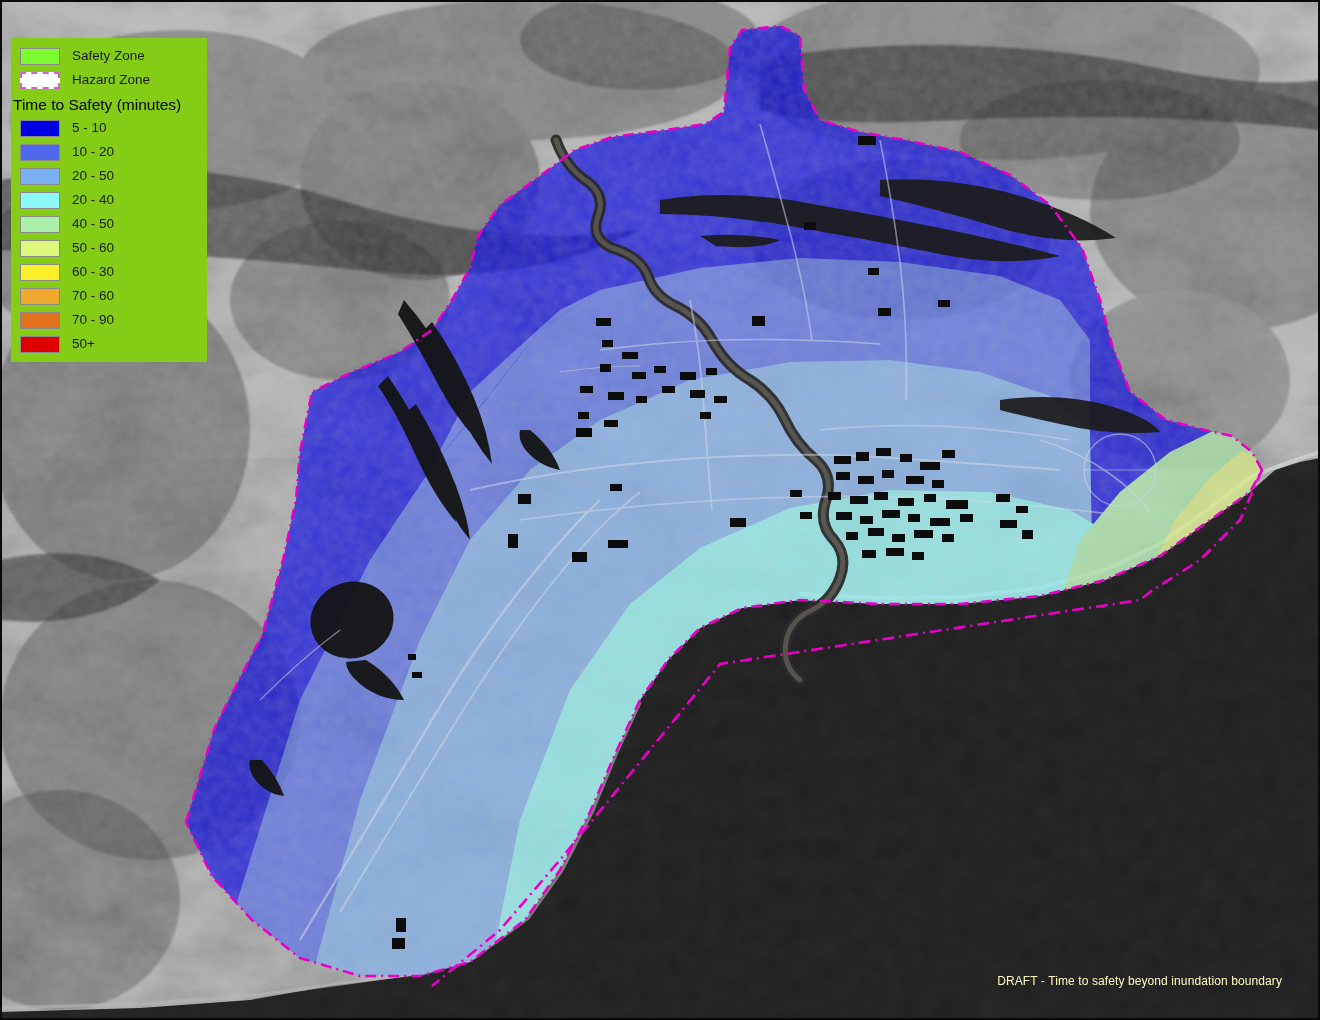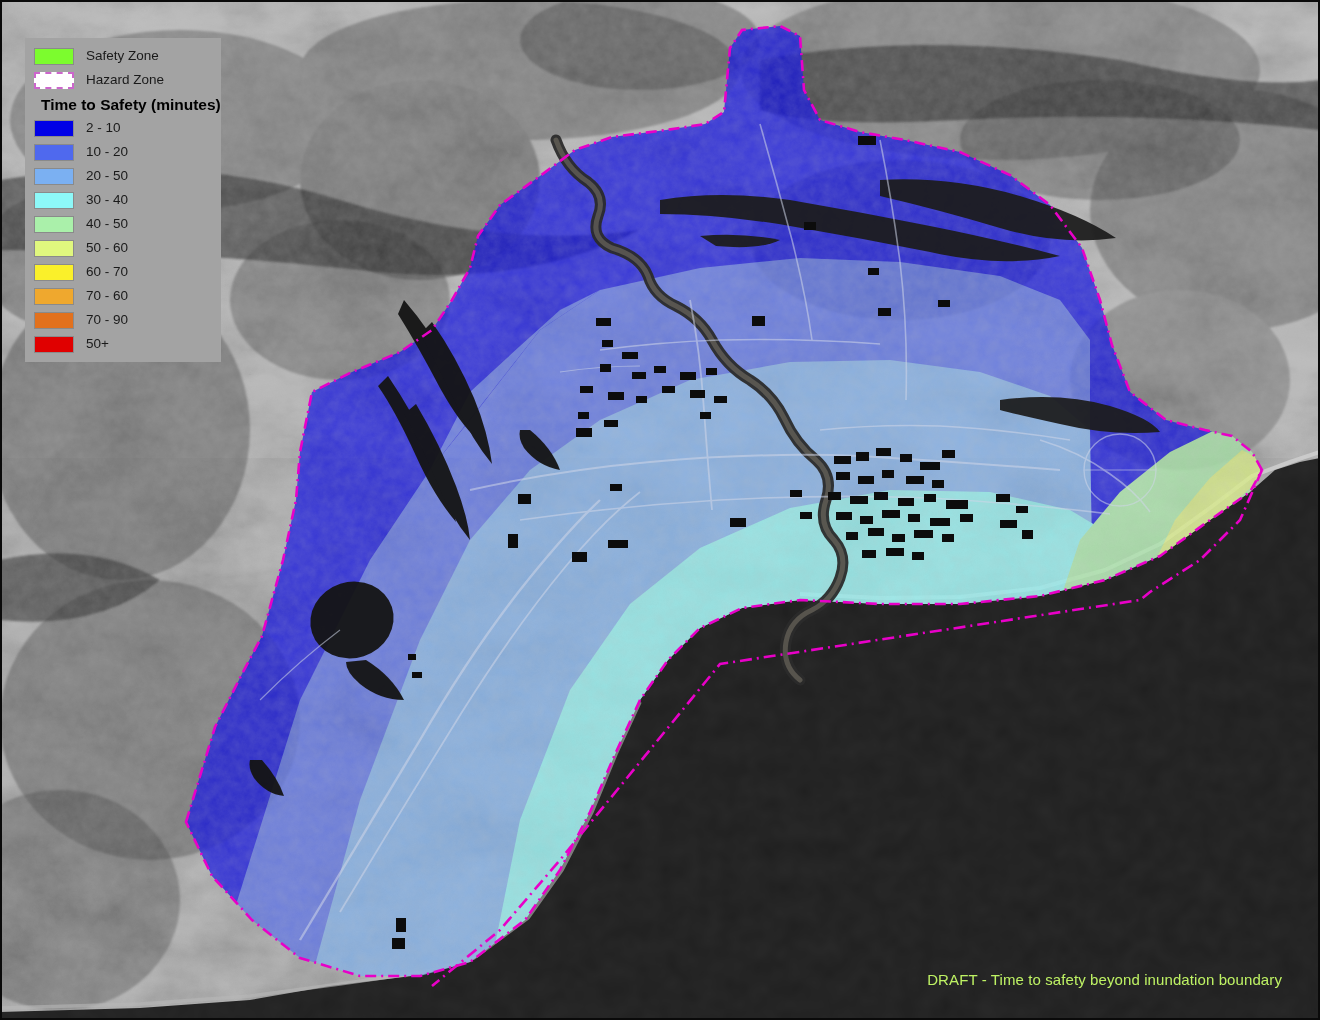--- a/index.html
+++ b/index.html
@@ -23,24 +23,24 @@
   #map-svg {
     position: absolute;
     top: 0; left: 0;
     width: 1320px;
     height: 1020px;
     display: block;
   }
   
   #legend {
     position: absolute;
-    left: 25px;
+    left: 11px;
     top: 38px;
     width: 196px;
-    background: #a3a3a3;
+    background: #84cc16;
     padding: 6px 0 6px 0;
     box-sizing: border-box;
     z-index: 40;
   }
   .legend-row {
     display: flex;
     align-items: center;
     height: 24px;
     padding-left: 9px;
   }
@@ -61,34 +61,34 @@
   }
   .legend-label {
     font-size: 13.5px;
     color: #1a1a1a;
     margin-left: 12px;
     white-space: nowrap;
     line-height: 1;
   }
   .legend-title {
     font-size: 15.5px;
-    font-weight: bold;
+    font-weight: normal;
     color: #000000;
-    padding-left: 16px;
+    padding-left: 2px;
     margin: 4px 0 3px 0;
     white-space: nowrap;
     line-height: 1.1;
   }
   
   #caption {
     position: absolute;
     right: 38px;
     bottom: 32px;
-    color: #bef264;
-    font-size: 15px;
+    color: #fef9c3;
+    font-size: 12px;
     white-space: nowrap;
     z-index: 40;
     letter-spacing: 0.1px;
   }
 </style>
 </head>
 <body>
 
 <div id="map-root">
 
@@ -382,45 +382,45 @@
     <div class="legend-row">
       <span class="swatch-hazard" style="border-color: rgb(204, 102, 204);"></span>
       <span class="legend-label">Hazard Zone</span>
     </div>
 
     <div class="legend-title">Time to Safety (minutes)</div>
 
     <div id="ramp-rows">
         <div class="legend-row">
           <span class="swatch" style="background: rgb(0, 0, 230);"></span>
-          <span class="legend-label">2 - 10</span>
+          <span class="legend-label">5 - 10</span>
         </div>
         <div class="legend-row">
           <span class="swatch" style="background: rgb(79, 105, 238);"></span>
           <span class="legend-label">10 - 20</span>
         </div>
         <div class="legend-row">
           <span class="swatch" style="background: rgb(123, 176, 242);"></span>
           <span class="legend-label">20 - 50</span>
         </div>
         <div class="legend-row">
           <span class="swatch" style="background: rgb(141, 248, 248);"></span>
-          <span class="legend-label">30 - 40</span>
+          <span class="legend-label">20 - 40</span>
         </div>
         <div class="legend-row">
           <span class="swatch" style="background: rgb(170, 240, 170);"></span>
           <span class="legend-label">40 - 50</span>
         </div>
         <div class="legend-row">
           <span class="swatch" style="background: rgb(224, 247, 126);"></span>
           <span class="legend-label">50 - 60</span>
         </div>
         <div class="legend-row">
           <span class="swatch" style="background: rgb(250, 240, 42);"></span>
-          <span class="legend-label">60 - 70</span>
+          <span class="legend-label">60 - 30</span>
         </div>
         <div class="legend-row">
           <span class="swatch" style="background: rgb(239, 168, 46);"></span>
           <span class="legend-label">70 - 60</span>
         </div>
         <div class="legend-row">
           <span class="swatch" style="background: rgb(226, 113, 29);"></span>
           <span class="legend-label">70 - 90</span>
         </div>
         <div class="legend-row">

